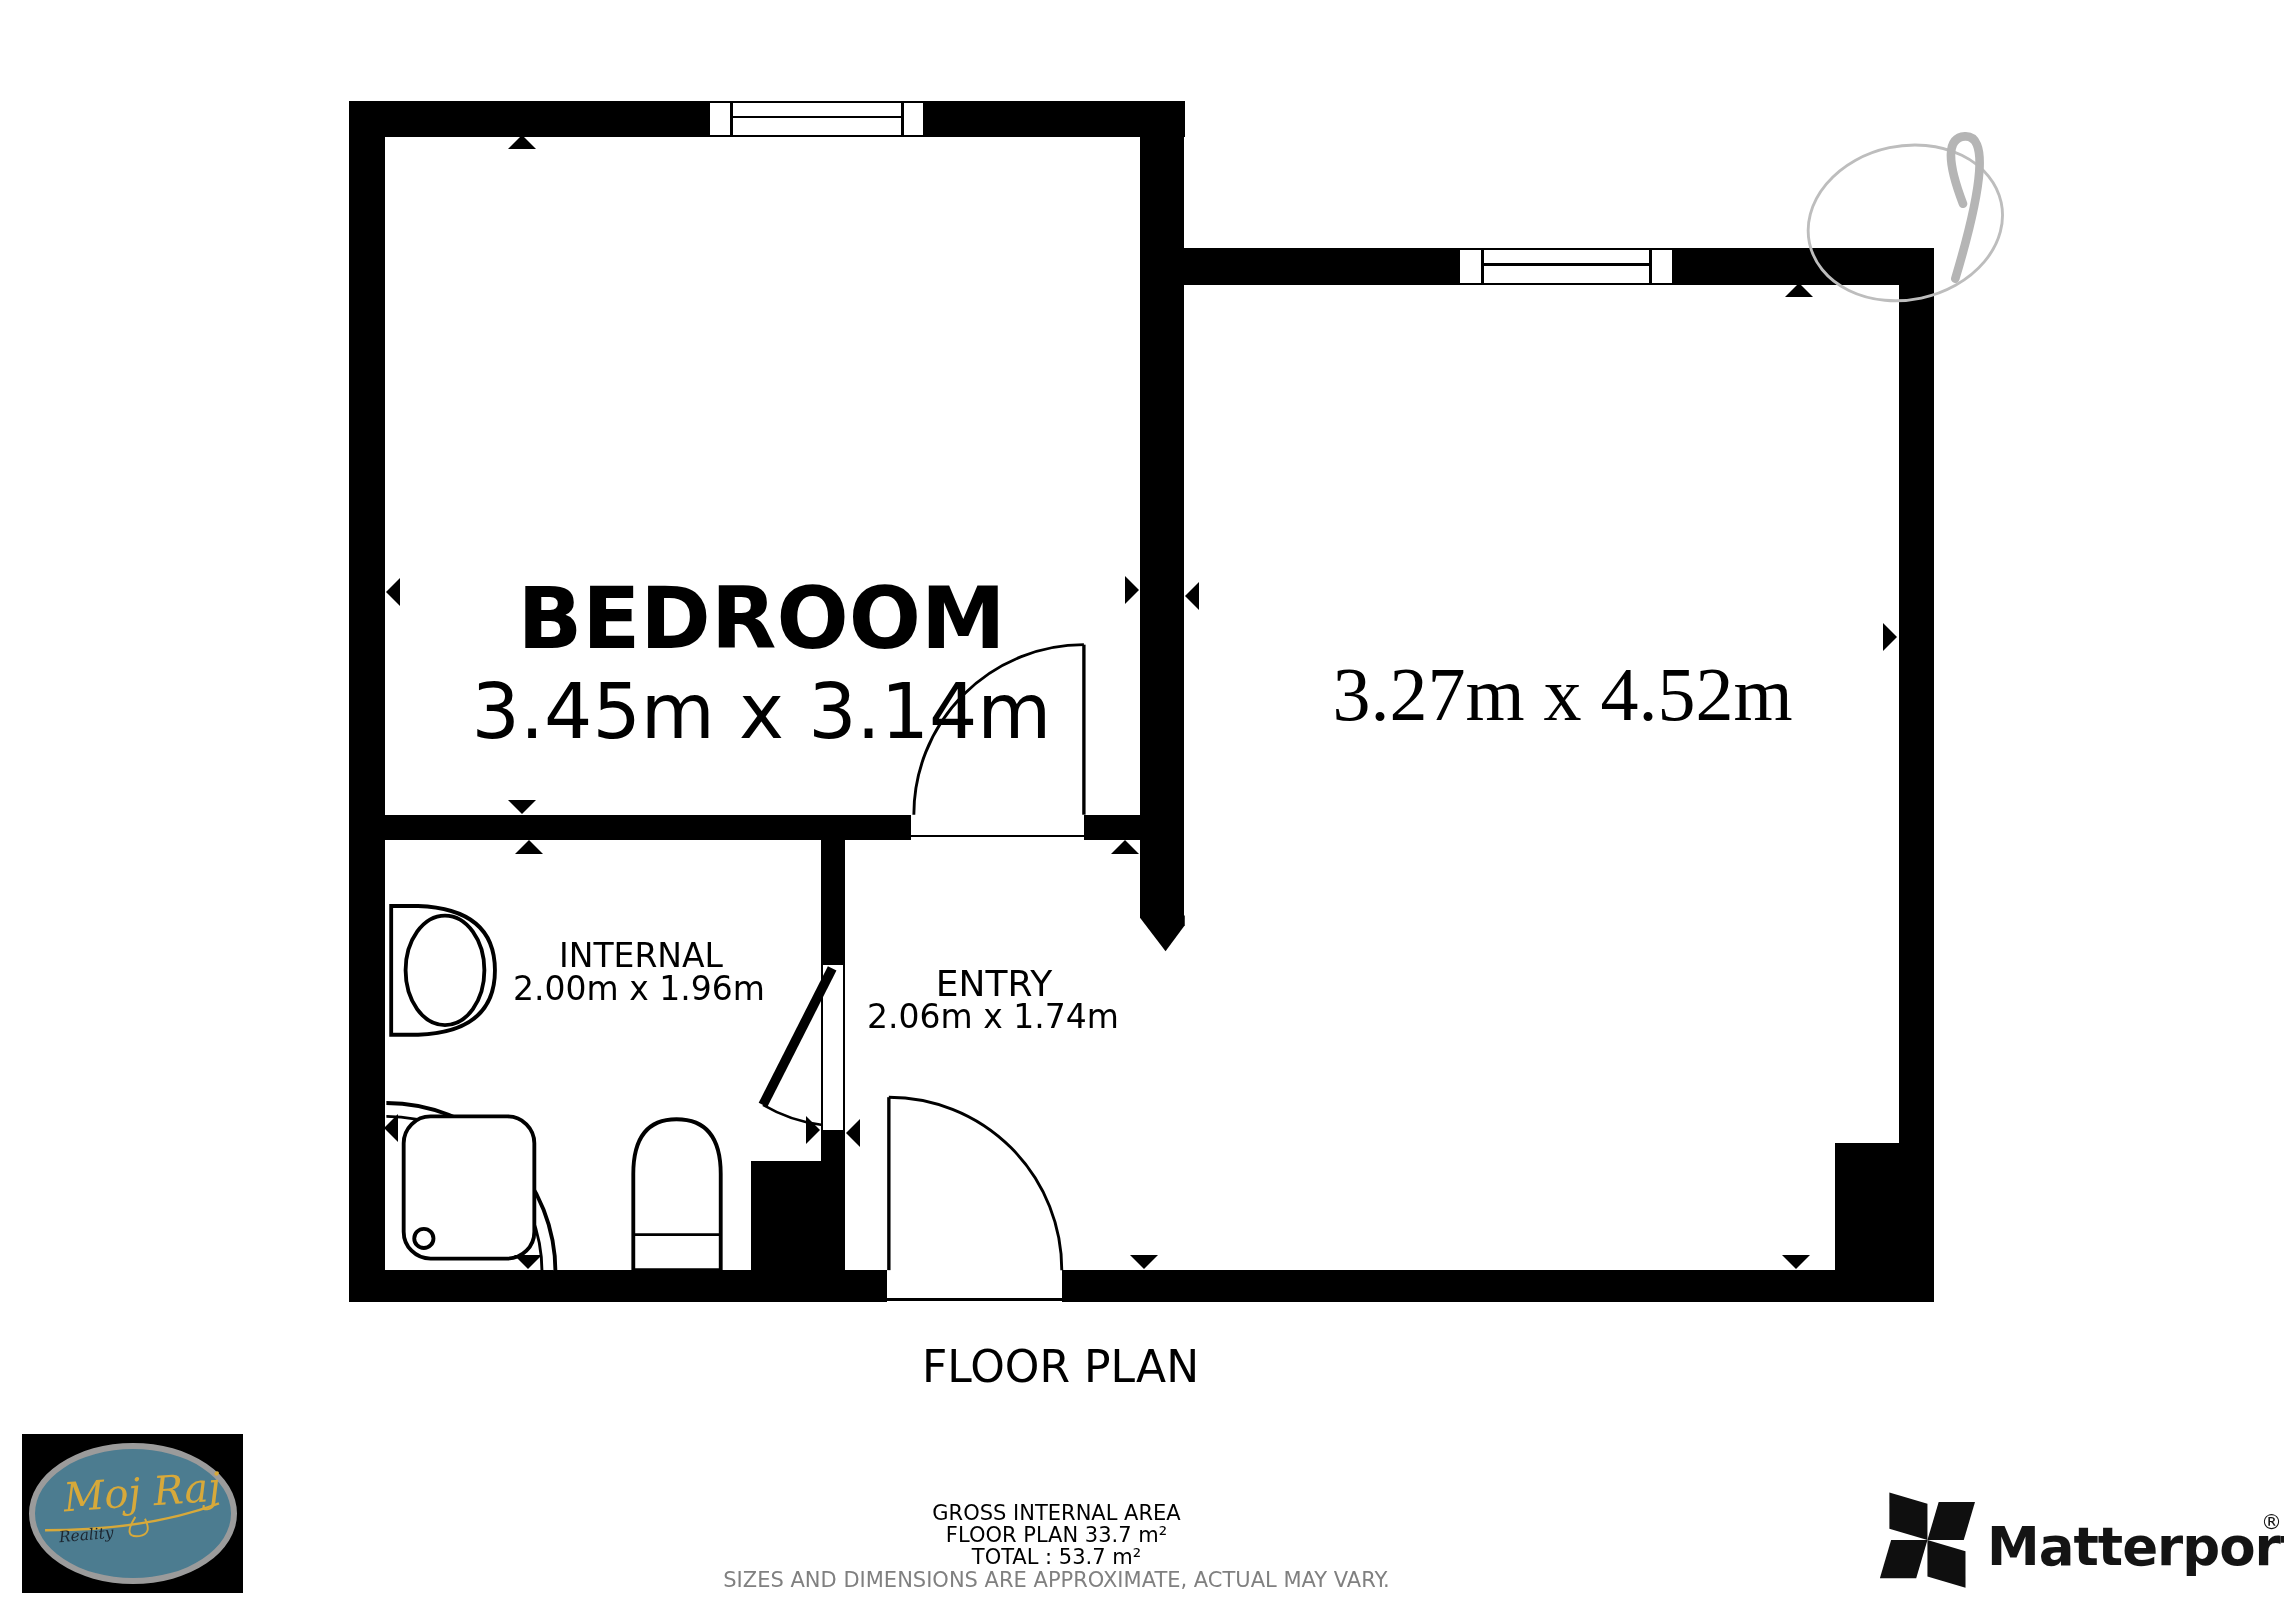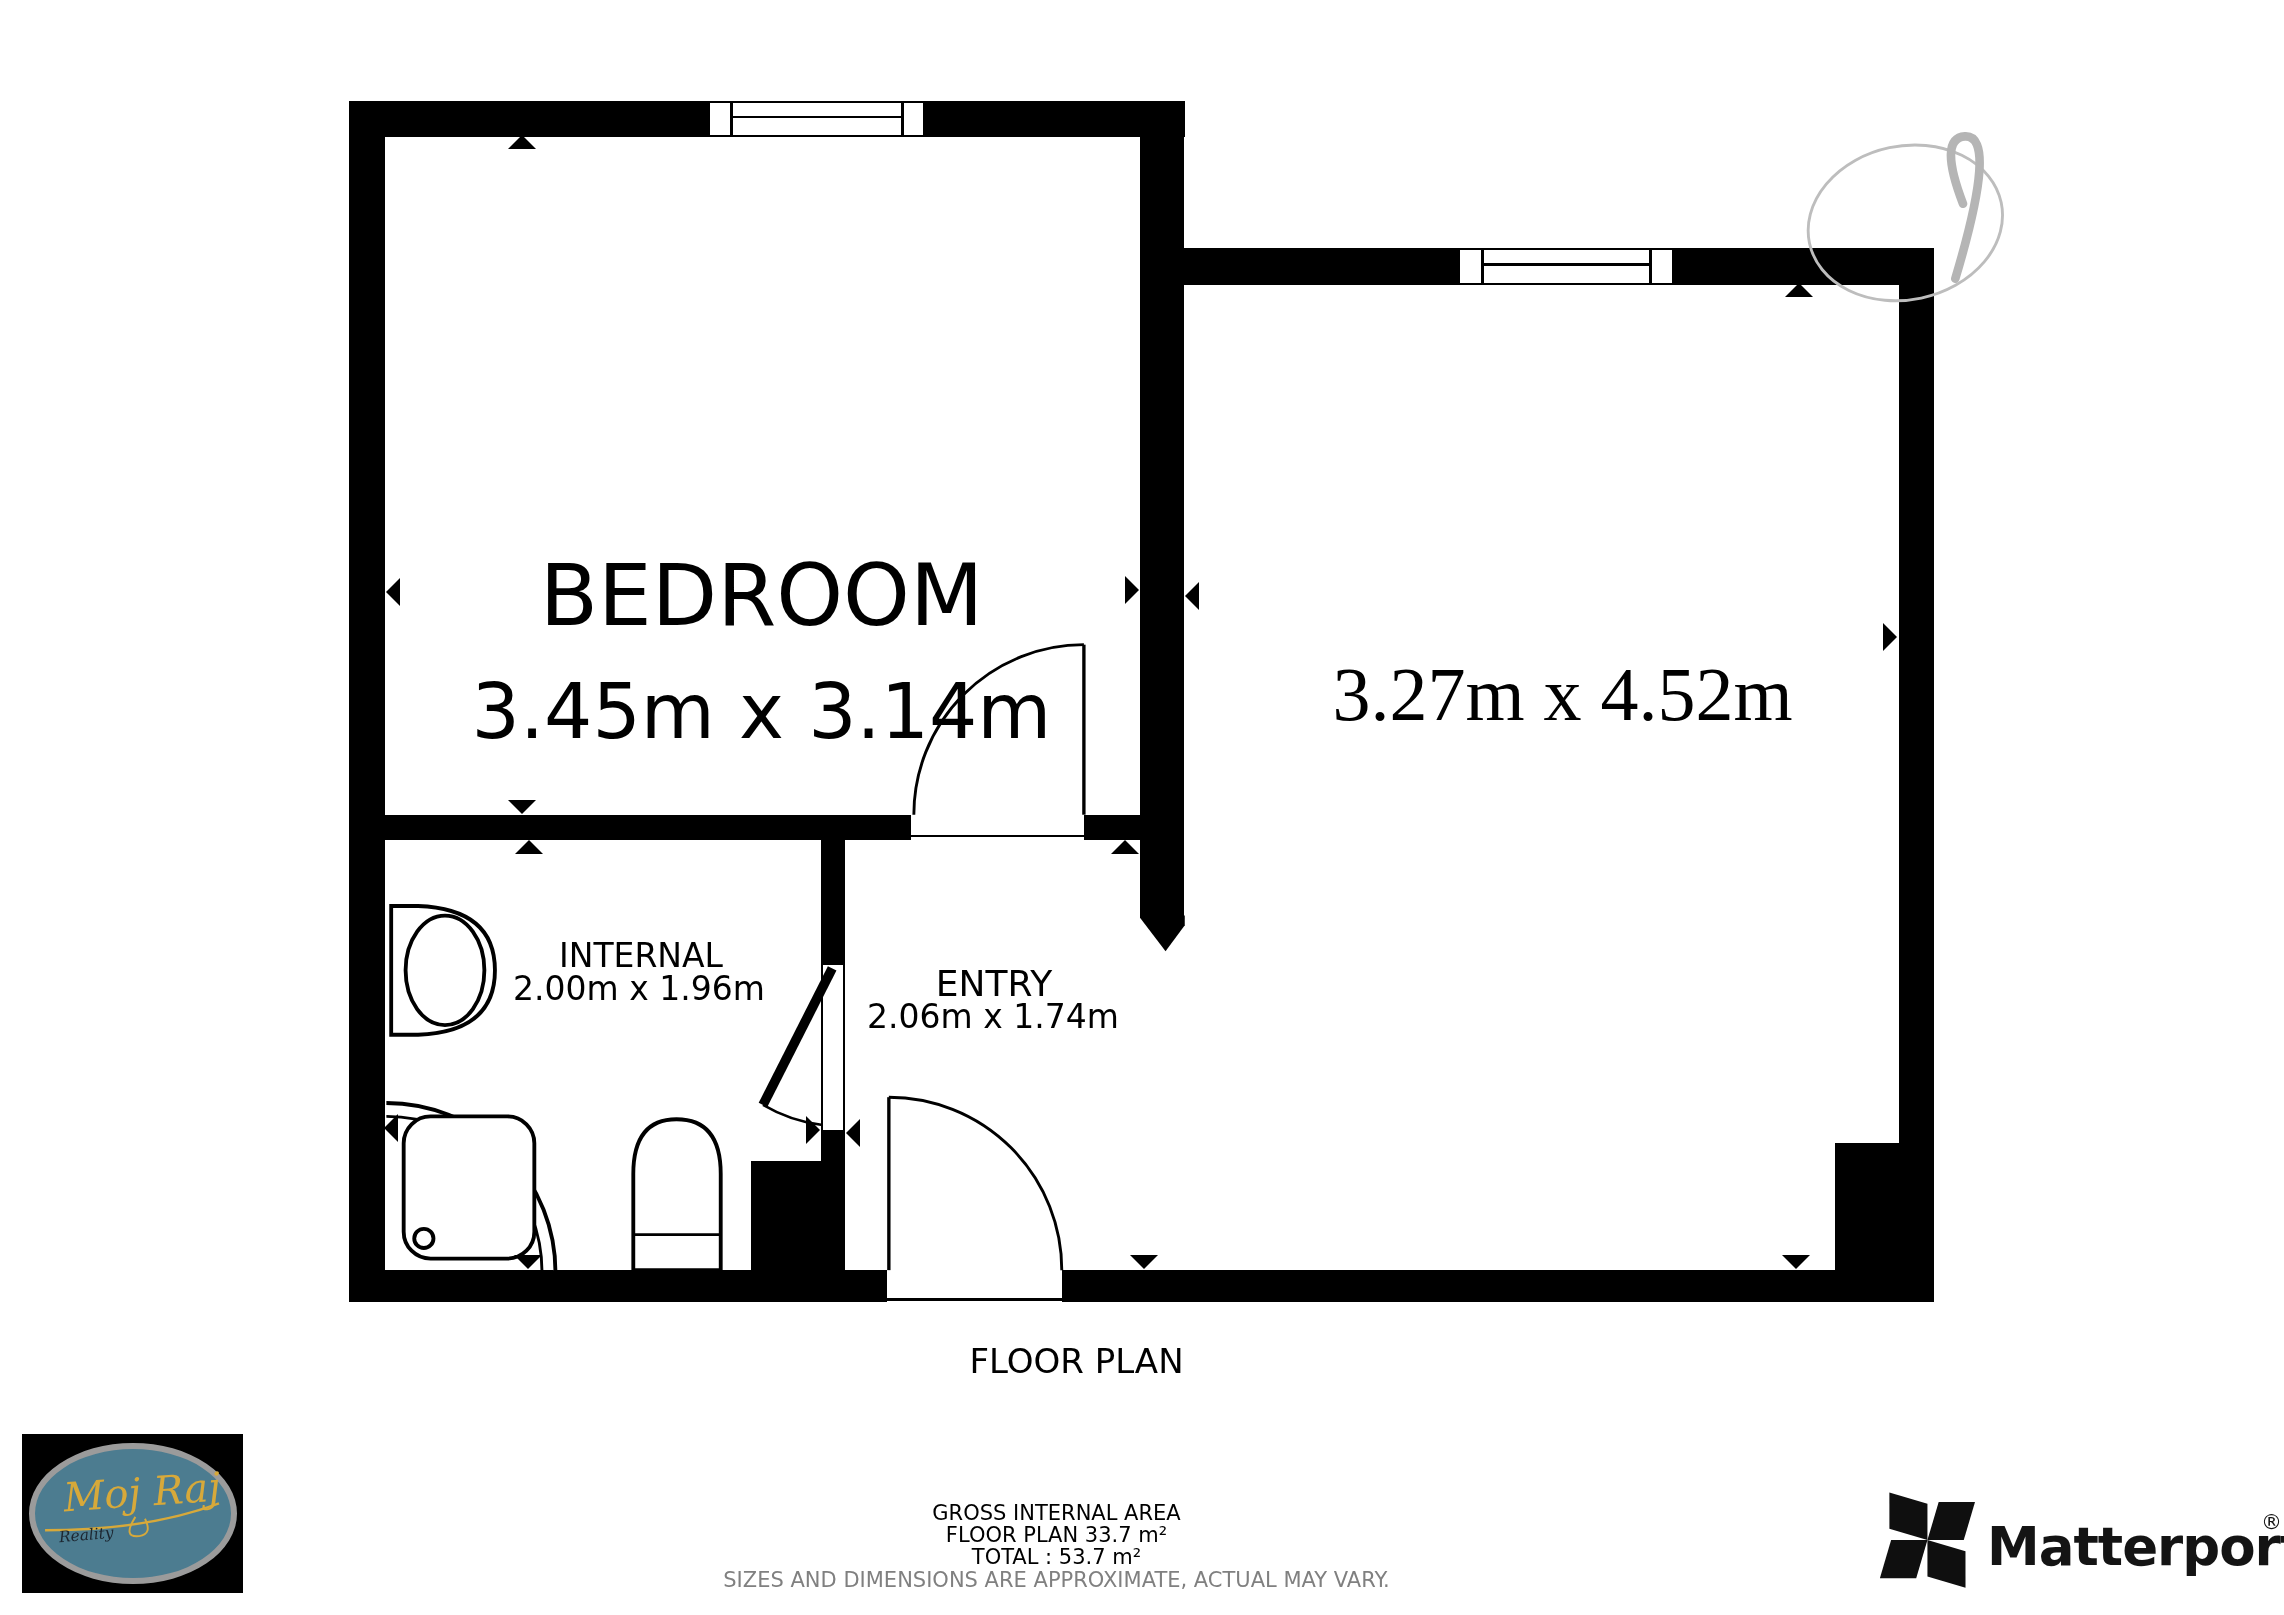--- a/index.html
+++ b/index.html
@@ -18,21 +18,21 @@
   .tri-down{border-left:14.4px solid transparent;border-right:14.4px solid transparent;border-top:14.4px solid #000;}
   .tri-left{border-top:14.4px solid transparent;border-bottom:14.4px solid transparent;border-right:14.4px solid #000;}
   .tri-right{border-top:14.4px solid transparent;border-bottom:14.4px solid transparent;border-left:14.4px solid #000;}
   .lbl{position:absolute;text-align:center;z-index:5;line-height:1.05;white-space:nowrap;}
   .room-name{font-size:85px;}
   .room-dims{font-size:76px;}
   .small-name{font-size:33px;}
   .small-dims{font-size:33px;}
   .wm-text{position:absolute;z-index:6;font-size:29px;letter-spacing:7.7px;color:#b7b7b7;white-space:nowrap;}
   .footer{position:absolute;left:336px;width:1441px;text-align:center;z-index:5;}
-  .title{position:absolute;left:356px;width:1441px;text-align:center;font-size:34px;z-index:5;}
+  .title{position:absolute;left:340px;width:1441px;text-align:center;font-size:44px;z-index:5;}
   .foot-line{position:absolute;left:0;width:100%;font-size:21px;}
   .logo-box{position:absolute;left:22px;top:1434px;width:221px;height:159px;background:#000;z-index:5;}
   .logo-oval{position:absolute;left:6.7px;top:8.6px;width:208px;height:141px;background:#4c7c90;
              border:6.7px solid #9b9b9b;border-radius:50%;box-sizing:border-box;}
   .logo-script{position:absolute;left:24px;top:35px;width:192px;text-align:center;
                font-family:"DejaVu Serif","Liberation Serif",serif;font-style:italic;
                font-size:40px;color:#d7a93a;transform:rotate(-4deg);z-index:2;}
   .logo-sub{position:absolute;left:37px;top:92px;font-family:"DejaVu Serif","Liberation Serif",serif;
             font-style:italic;font-size:15.4px;color:#1c2630;transform:rotate(-5deg);z-index:2;}
   .mp-logo-text{position:absolute;left:1987px;top:1516px;font-size:53px;font-weight:bold;
@@ -132,21 +132,21 @@
   <div class="tri tri-up" style="left:1785px;top:283px;"></div>
   <div class="tri tri-down" style="left:1782px;top:1255px;"></div>
   <div class="tri tri-up" style="left:515px;top:840px;"></div>
   <div class="tri tri-left" style="left:384px;top:1114px;"></div>
   <div class="tri tri-down" style="left:514px;top:1255px;"></div>
   <div class="tri tri-right" style="left:806px;top:1116px;"></div>
   <div class="tri tri-left" style="left:846px;top:1119px;"></div>
   <div class="tri tri-up" style="left:1111px;top:840px;"></div>
   <div class="tri tri-down" style="left:1130px;top:1255px;"></div>
 
-  <div class="lbl room-name" style="left:387px;top:551px;width:749px;">BEDROOM</div>
+  <div class="lbl room-name" style="left:387px;top:574px;width:749px;font-weight:bold;">BEDROOM</div>
   <div class="lbl room-dims" style="left:387px;top:672px;width:749px;">3.45m x 3.14m</div>
 
   <div class="lbl room-dims" style="left:1188px;top:655px;width:749px;font-family:Liberation Serif, serif;">3.27m x 4.52m</div>
 
   <div class="lbl small-name" style="left:449px;top:939px;width:384px;">INTERNAL</div>
   <div class="lbl small-dims" style="left:447px;top:972px;width:384px;">2.00m x 1.96m</div>
 
   <div class="lbl small-name" style="left:802px;top:965px;width:384px;font-size:36px;">ENTRY</div>
   <div class="lbl small-dims" style="left:801px;top:1000px;width:384px;">2.06m x 1.74m</div>
 

